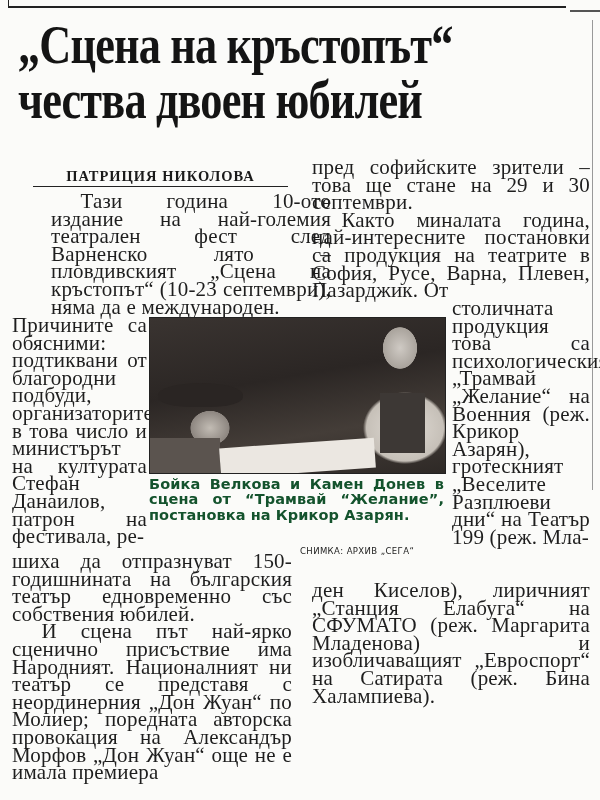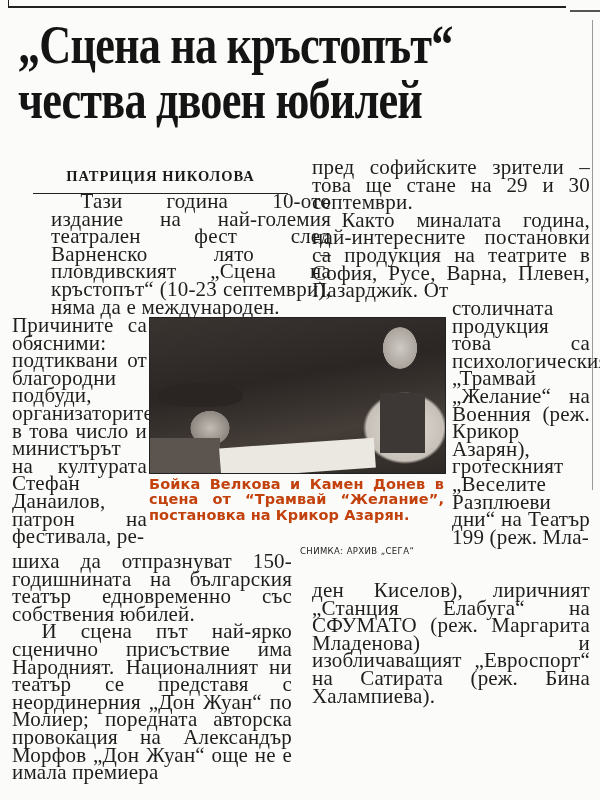--- a/index.html
+++ b/index.html
@@ -42,21 +42,21 @@
       color: #1e1e1e;
     }
     .col p { text-indent: 1.4em; }
     .col p.noindent { text-indent: 0; }
     .byline {
       position: absolute; left: 33px; top: 168px; width: 255px;
       font-family: "Liberation Serif", "DejaVu Serif", serif;
       font-weight: bold; font-size: 14.5px; letter-spacing: 1px;
       text-align: center;
       border-bottom: 1.5px solid #222;
-      padding-bottom: 8px;
+      padding-bottom: 1px;
     }
     .left-top { left: 12px; top: 193px; width: 280px; margin-left: 39px; }
     .left-narrow { left: 12px; top: 317px; width: 135px; }
     .left-bottom { left: 12px; top: 553px; width: 280px; }
     .right-top { left: 312px; top: 159px; width: 278px; }
     .right-narrow { left: 452px; top: 300px; width: 138px; }
     .right-bottom { left: 312px; top: 582px; width: 278px; }
     .photo {
       position: absolute; left: 149px; top: 317px; width: 297px; height: 157px;
       background:
@@ -81,21 +81,21 @@
     }
     .photo .figure-left {
       position: absolute; left: 0; top: 120px; width: 70px; height: 40px;
       background: #5b544f;
     }
     .caption {
       position: absolute; left: 149px; top: 477px; width: 295px;
       font-family: "DejaVu Sans", "Liberation Sans", sans-serif;
       font-weight: bold; font-size: 14.5px; line-height: 15.3px;
       text-align: justify; letter-spacing: 0.1px;
-      color: #c2410c;
+      color: #14532d;
     }
     .credit {
       position: absolute; left: 300px; top: 546px; width: 146px;
       font-family: "DejaVu Sans", "Liberation Sans", sans-serif;
       font-size: 8.5px; letter-spacing: 0.4px; text-align: left;
       color: #222;
     }
   </style>
 </head>
 <body>

